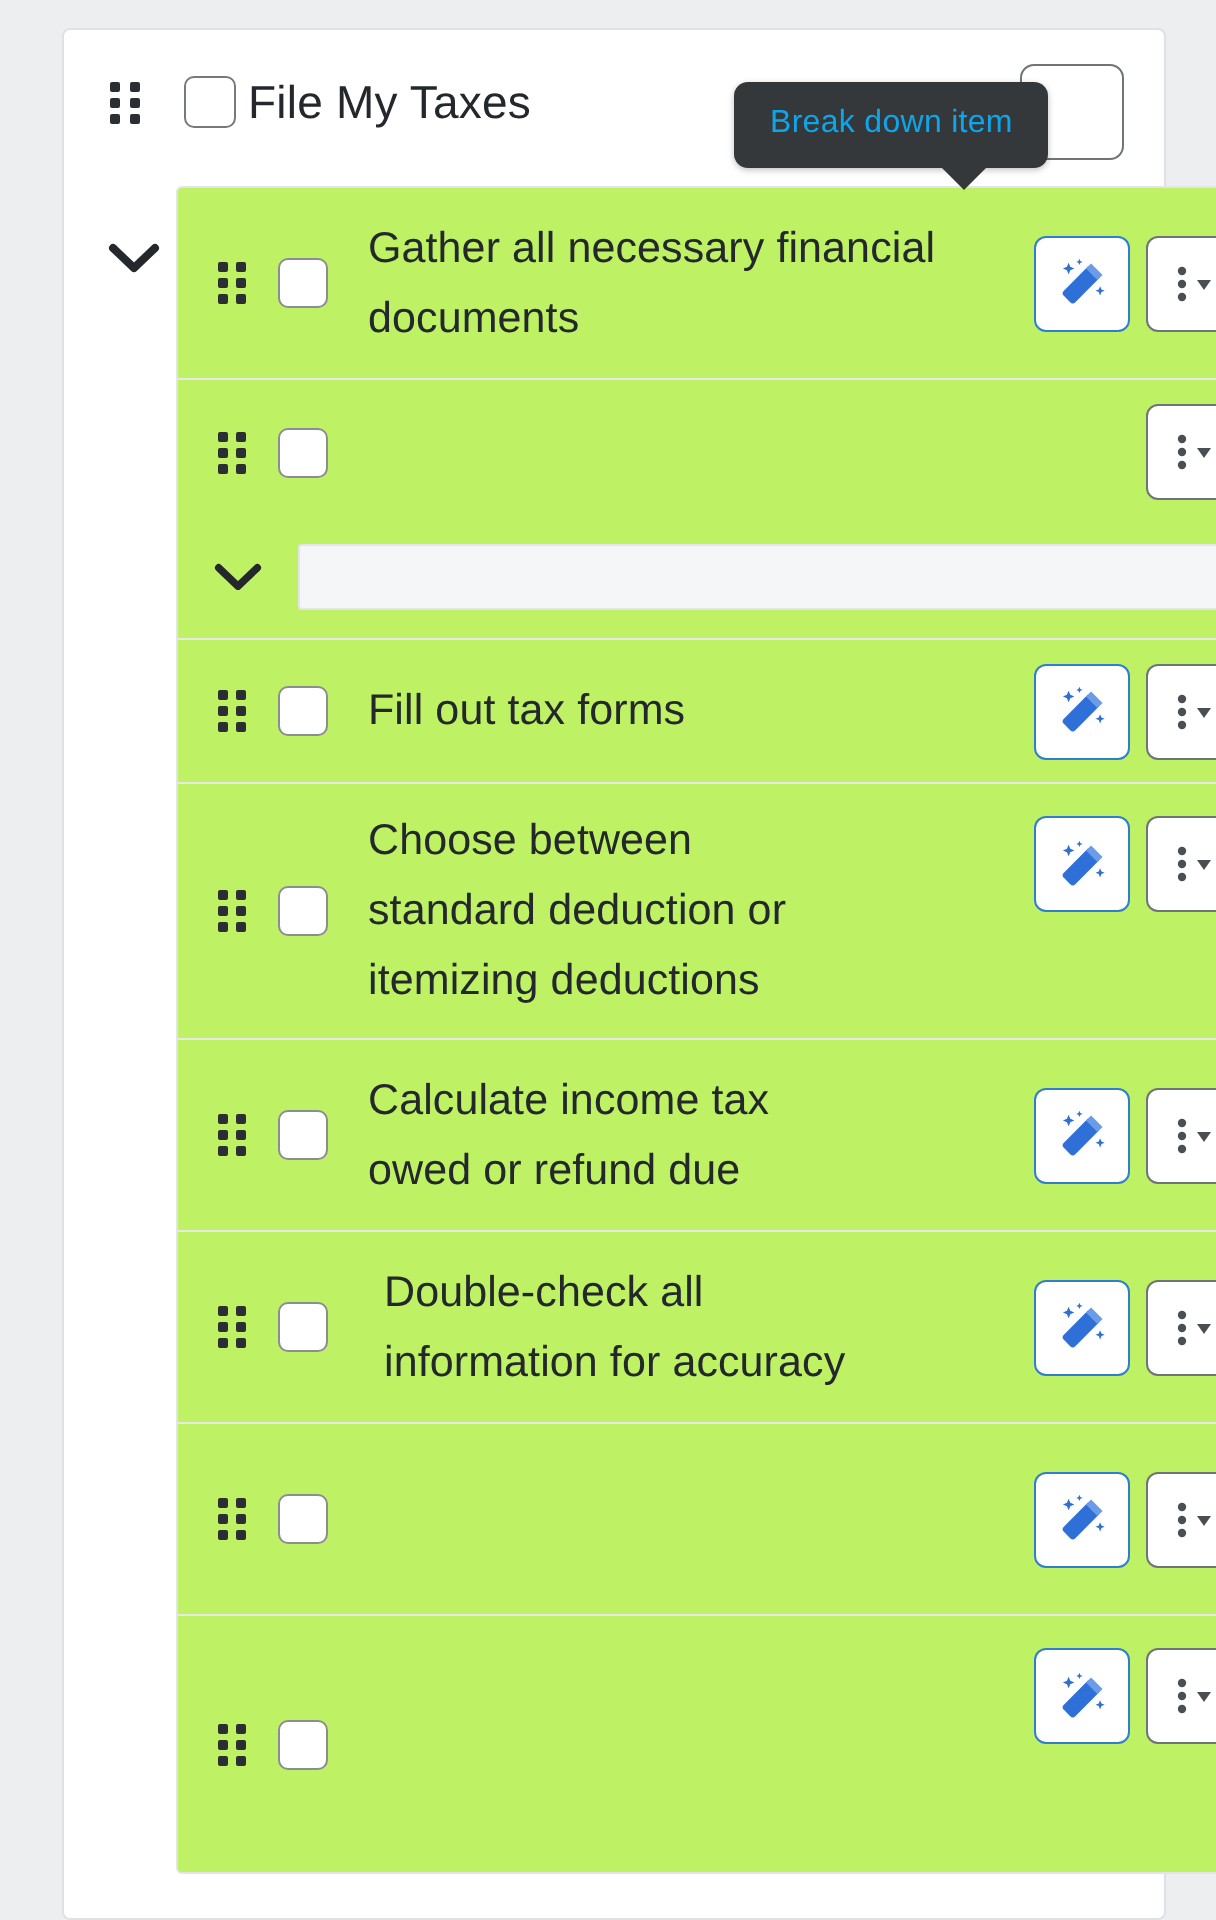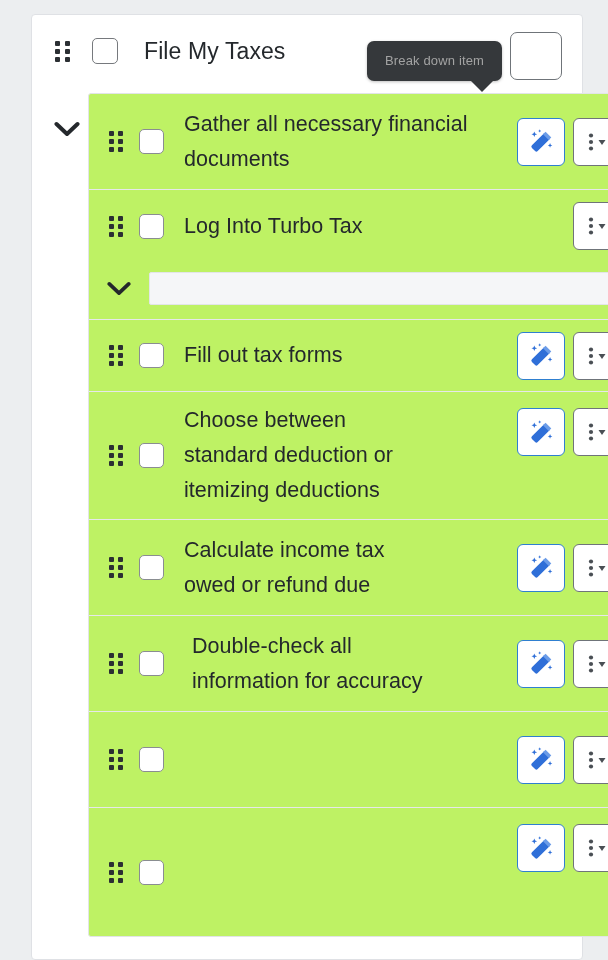--- a/index.html
+++ b/index.html
@@ -76,21 +76,21 @@
     width: 25px;
     height: 25px;
     border-color: #8a8d91;
   }
 
   
   .root-title {
     font-size: 23px;
     color: #24282c;
     letter-spacing: .1px;
-    margin-left: 26px;
+    margin-left: 6px;
     white-space: nowrap;
   }
 
   .item-title {
     font-size: 21.5px;
     line-height: 35px;
     color: #24282c;
     letter-spacing: .05px;
     flex: 1 1 auto;
     padding-right: 8px;
@@ -196,22 +196,22 @@
     border: 1px solid #e3e5e8;
     border-radius: 2px;
   }
 
   
   .tooltip {
     position: absolute;
     left: 367px;
     top: 41px;
     background: #35383b;
-    color: #a3a3a3;
-    font-size: 13px;
+    color: #0ea5e9;
+    font-size: 16px;
     letter-spacing: .15px;
     padding: 12px 18px 13px 18px;
     border-radius: 7px;
     white-space: nowrap;
     z-index: 40;
     box-shadow: 0 1px 3px rgba(0,0,0,.25);
   }
   .tooltip::after {
     content: "";
     position: absolute;
@@ -292,21 +292,20 @@
       <div class="sub-row no-border">
         <span class="drag-handle small">
           <i></i>
             <i></i>
             <i></i>
             <i></i>
             <i></i>
             <i></i>
         </span>
         <span class="cbox sub"></span>
-        <span class="item-title">Log Into Turbo Tax</span>
         <span class="actions">
           <span class="btn btn-menu">
             <svg width="30" height="24" viewBox="0 0 30 24" aria-hidden="true">
               <circle cx="9" cy="5.5" r="2.1" fill="#4a4f54"></circle>
               <circle cx="9" cy="12" r="2.1" fill="#4a4f54"></circle>
               <circle cx="9" cy="18.5" r="2.1" fill="#4a4f54"></circle>
               <path d="M16.5 10 L23.5 10 L20 15 Z" fill="#4a4f54"></path>
             </svg>
           </span>
         </span>

